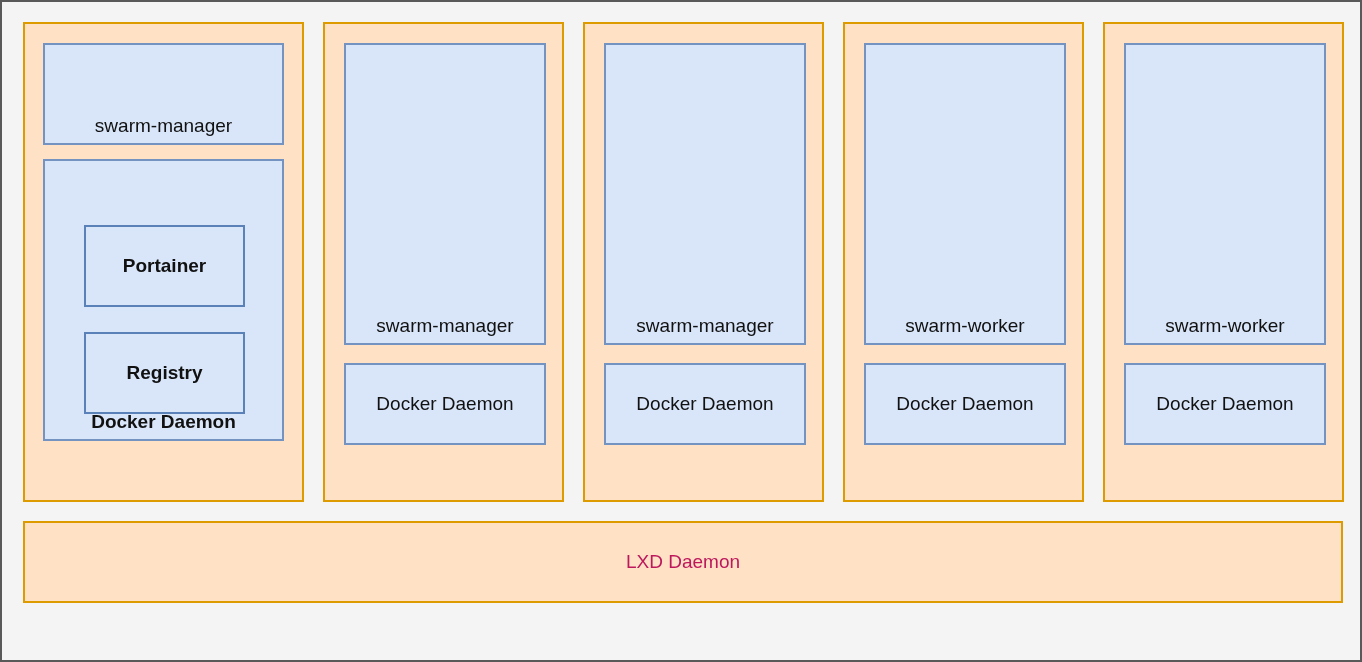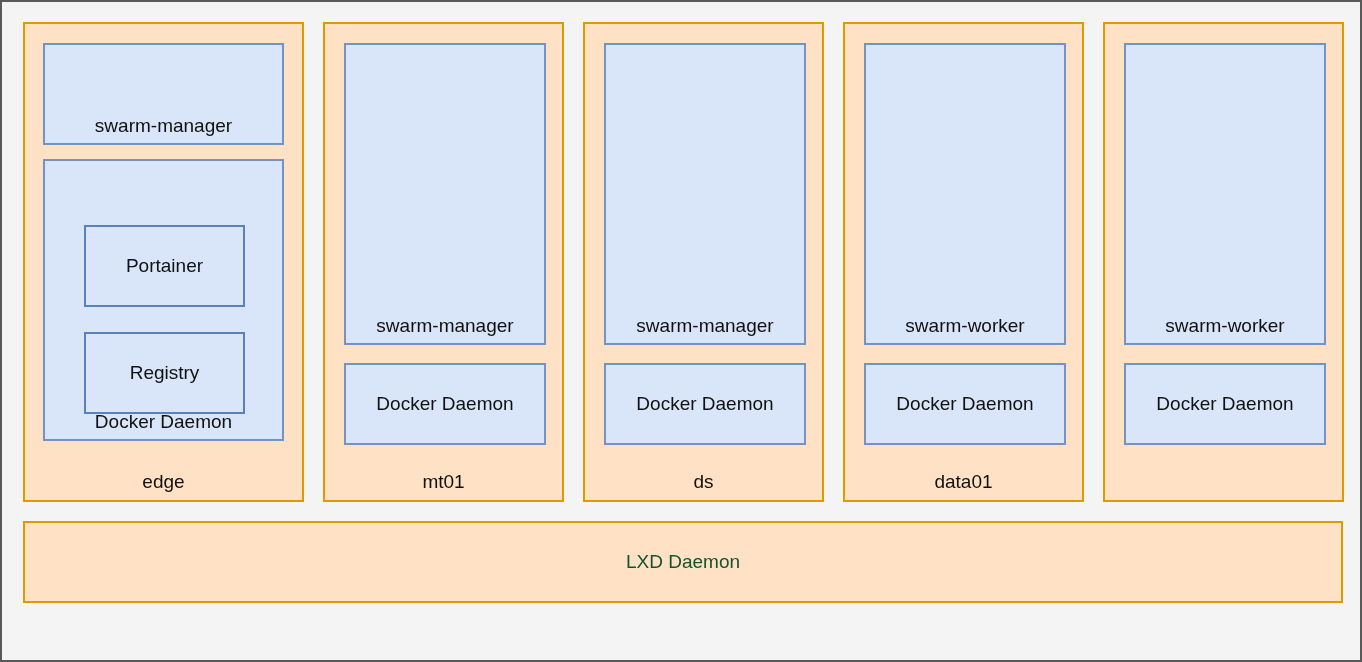--- a/index.html
+++ b/index.html
@@ -97,21 +97,21 @@
     border: 2px solid #dd9b00;
   }
   #lxd-daemon .lbl {
     position: absolute;
     left: 0;
     right: 0;
     top: 50%;
     transform: translateY(-50%);
     text-align: center;
     font-size: 19px;
-    color: #14532d;
+    color: #be185d;
     line-height: 24px;
   }
 
   
   #host-label {
     position: absolute;
     left: 0;
     right: 0;
     top: 629px;
     text-align: center;
@@ -124,73 +124,69 @@
 <body>
 
 <div id="stage">
 
   <div class="container-col" style="left:21px; top:20px; width:281px; height:480px;">
 
     <div class="bluebox" style="left:18px; top:19px; width:241px; height:102px;">
       <div class="bluebox-label-bottom">swarm-manager</div>
     </div>
 
-    <div class="bluebox" style="left:18px; top:135px; width:241px; height:282px;">
+    <div class="bluebox" style="left:18px; top:135px; width:241px; height:282px;font-weight:bold;">
 
       <div class="servicebox" style="left:39px; top:64px; width:161px; height:82px;">
         <div class="lbl">Portainer</div>
       </div>
 
       <div class="servicebox" style="left:39px; top:164px; width:161px; height:82px;margin-top:7px;">
         <div class="lbl">Registry</div>
       </div>
 
       <div class="bluebox-label-bottom">Docker Daemon</div>
     </div>
 
-    <div class="col-label">edge</div>
   </div>
 
   <div class="container-col" style="left:321px; top:20px; width:241px; height:480px;">
 
     <div class="bluebox" style="left:19px; top:19px; width:202px; height:302px;">
       <div class="bluebox-label-bottom">swarm-manager</div>
     </div>
 
     <div class="bluebox" style="left:19px; top:339px; width:202px; height:82px;">
       <div class="bluebox-label-center">Docker Daemon</div>
     </div>
 
-    <div class="col-label">mt01</div>
   </div>
 
   <div class="container-col" style="left:581px; top:20px; width:241px; height:480px;">
 
     <div class="bluebox" style="left:19px; top:19px; width:202px; height:302px;">
       <div class="bluebox-label-bottom">swarm-manager</div>
     </div>
 
     <div class="bluebox" style="left:19px; top:339px; width:202px; height:82px;">
       <div class="bluebox-label-center">Docker Daemon</div>
     </div>
 
-    <div class="col-label">ds</div>
   </div>
 
   <div class="container-col" style="left:841px; top:20px; width:241px; height:480px;">
 
     <div class="bluebox" style="left:19px; top:19px; width:202px; height:302px;">
       <div class="bluebox-label-bottom">swarm-worker</div>
     </div>
 
     <div class="bluebox" style="left:19px; top:339px; width:202px; height:82px;">
       <div class="bluebox-label-center">Docker Daemon</div>
     </div>
 
-    <div class="col-label">data01</div>
   </div>
 
   <div class="container-col" style="left:1101px; top:20px; width:241px; height:480px;">
 
     <div class="bluebox" style="left:19px; top:19px; width:202px; height:302px;">
       <div class="bluebox-label-bottom">swarm-worker</div>
     </div>
 
     <div class="bluebox" style="left:19px; top:339px; width:202px; height:82px;">
       <div class="bluebox-label-center">Docker Daemon</div>

